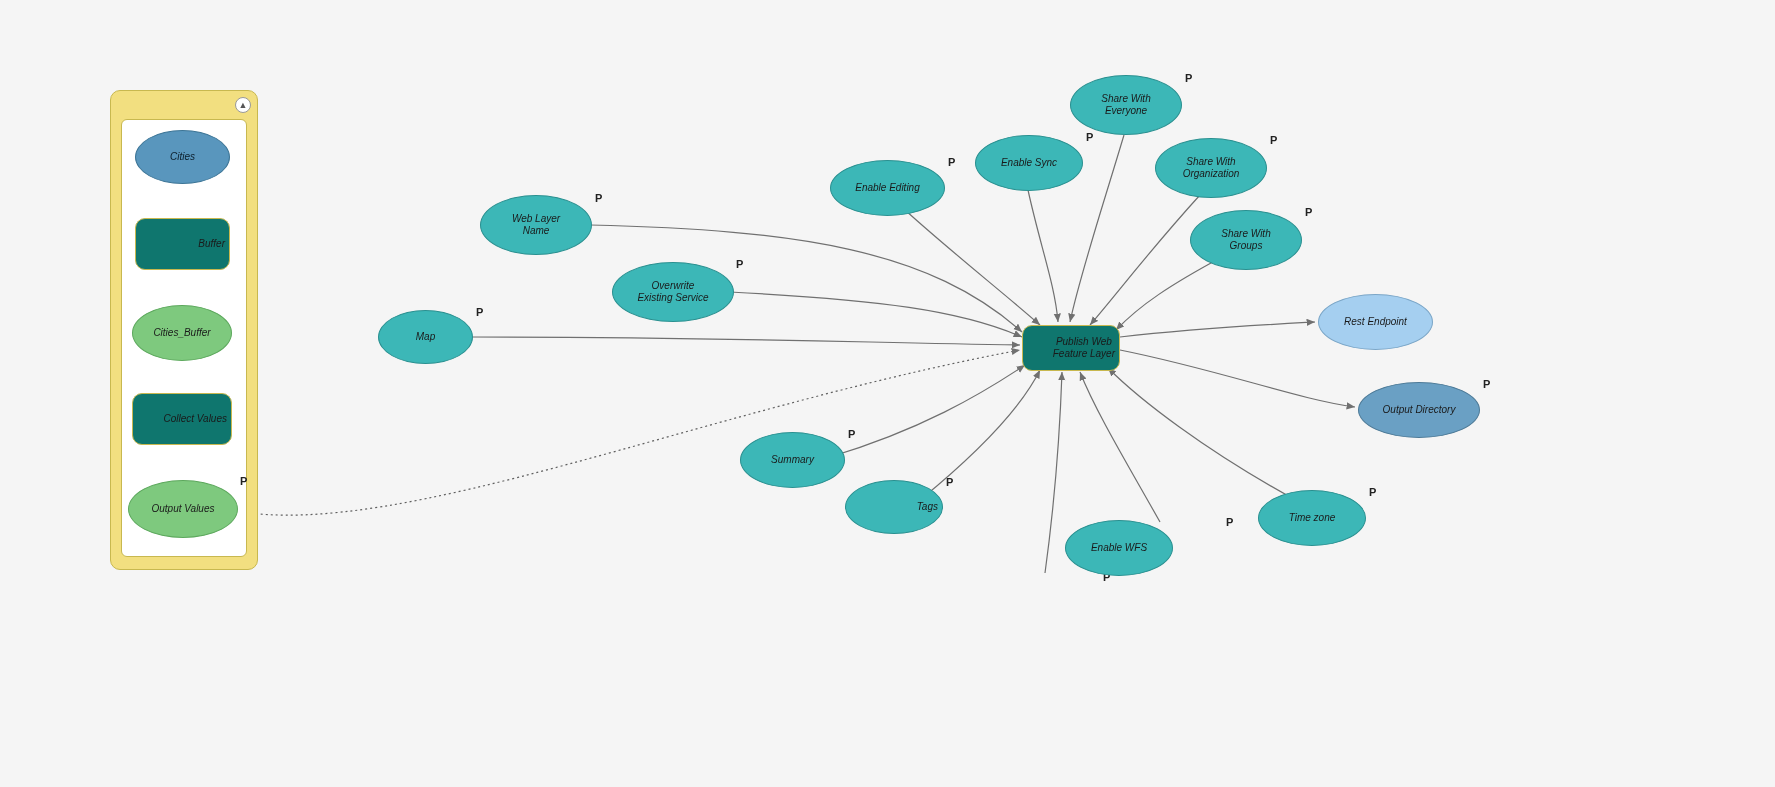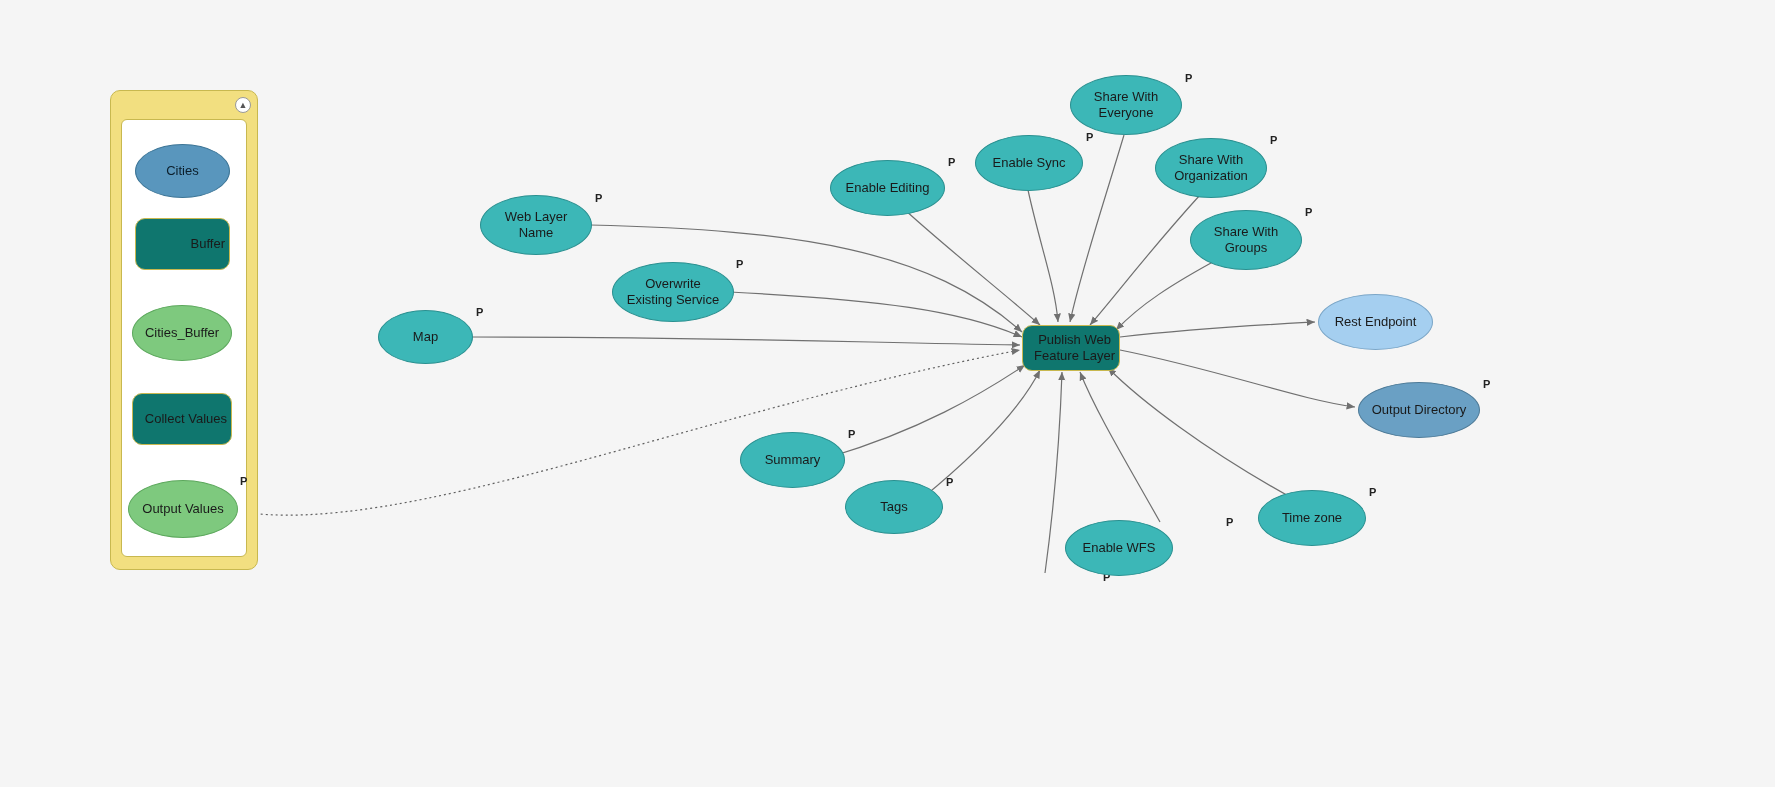--- a/index.html
+++ b/index.html
@@ -21,24 +21,25 @@
       top: 0; left: 0;
       width: 100%; height: 100%;
       pointer-events: none;
     }
     .node {
       position: absolute;
       display: flex;
       align-items: center;
       justify-content: center;
       text-align: center;
-      font-size: 13px;
+      font-size: 10px;
       color: #1a1a1a;
       line-height: 1.2;
       padding: 4px;
+      font-style: italic;
     }
     .ellipse {
       border-radius: 50%;
     }
     .roundrect {
       border-radius: 10px;
     }
     .teal { background: #3cb7b7; border: 1px solid #2a9090; }
     .yellow { background: #0f766e; border: 1px solid #c8b84f; justify-content: flex-end; }
     .steel { background: #5996bd; border: 1px solid #3d7596; color: #0b1e2b;}
@@ -128,21 +129,21 @@
     <path d="M 1120 350 C 1220 370, 1300 400, 1355 407" stroke="#707070" stroke-width="1.2" fill="none" marker-end="url(#arrow)"></path>
   </svg>
 
   <div class="group-box" style="left:110px; top:90px; width:148px; height:480px;">
     <div class="collapse-btn" style="right:6px; top:6px;">
       <span>▲</span>
     </div>
     <div class="group-inner" style="left:10px; top:28px; right:10px; bottom:12px;"></div>
   </div>
 
-  <div class="node ellipse steel" style="left:135px; top:144px; width:95px; height:54px;">
+  <div class="node ellipse steel" style="left:135px; top:130px; width:95px; height:54px;">
     <span>Cities</span>
   </div>
   <div class="node roundrect yellow" style="left:135px; top:218px; width:95px; height:52px;">
     <span>Buffer</span>
   </div>
   <div class="node ellipse green" style="left:132px; top:305px; width:100px; height:56px;align-items:center;">
     <span>Cities_Buffer</span>
   </div>
   <div class="node roundrect yellow" style="left:132px; top:393px; width:100px; height:52px;">
     <span>Collect Values</span>
@@ -195,21 +196,21 @@
     <span>Share With
 Groups</span>
   </div>
   <span class="p-badge" style="left:1305px; top:206px;">P</span>
 
   <div class="node ellipse teal" style="left:740px; top:432px; width:105px; height:56px;">
     <span>Summary</span>
   </div>
   <span class="p-badge" style="left:848px; top:428px;">P</span>
 
-  <div class="node ellipse teal" style="left:845px; top:480px; width:98px; height:54px;">
+  <div class="node ellipse teal" style="left:845px; top:480px; width:98px; height:54px;justify-content:flex-end;">
     <span>Tags</span>
   </div>
   <span class="p-badge" style="left:946px; top:476px;">P</span>
 
   <span class="p-badge" style="left:1103px; top:571px;">P</span>
 
   <div class="node ellipse teal" style="left:1065px; top:520px; width:108px; height:56px;">
     <span>Enable WFS</span>
   </div>
   <span class="p-badge" style="left:1226px; top:516px;">P</span>

